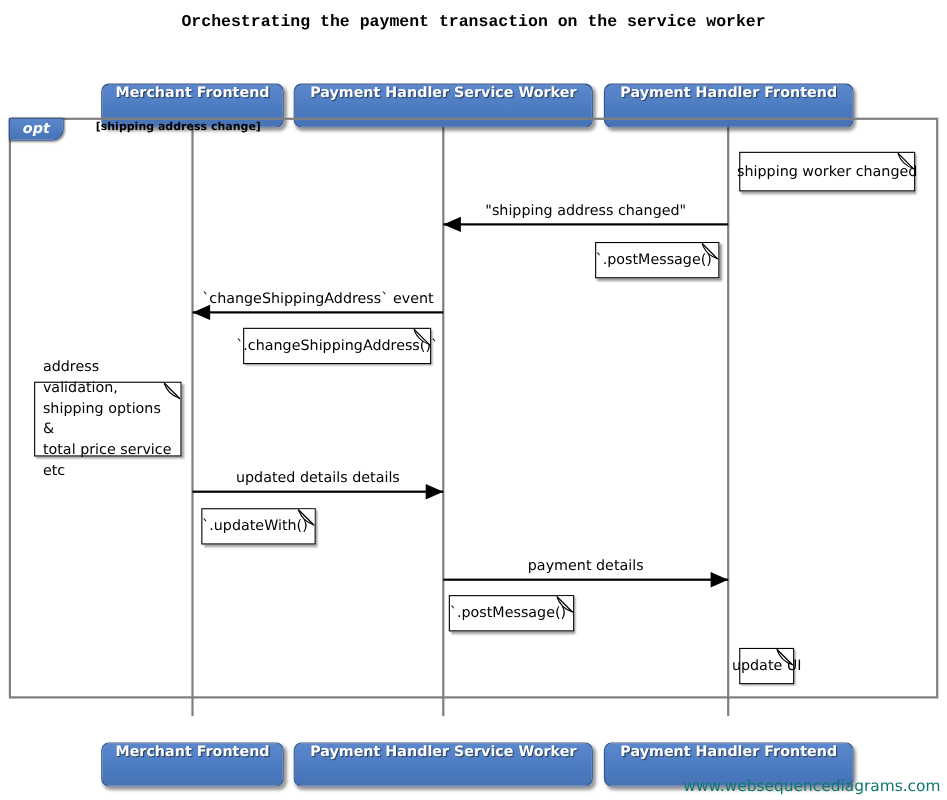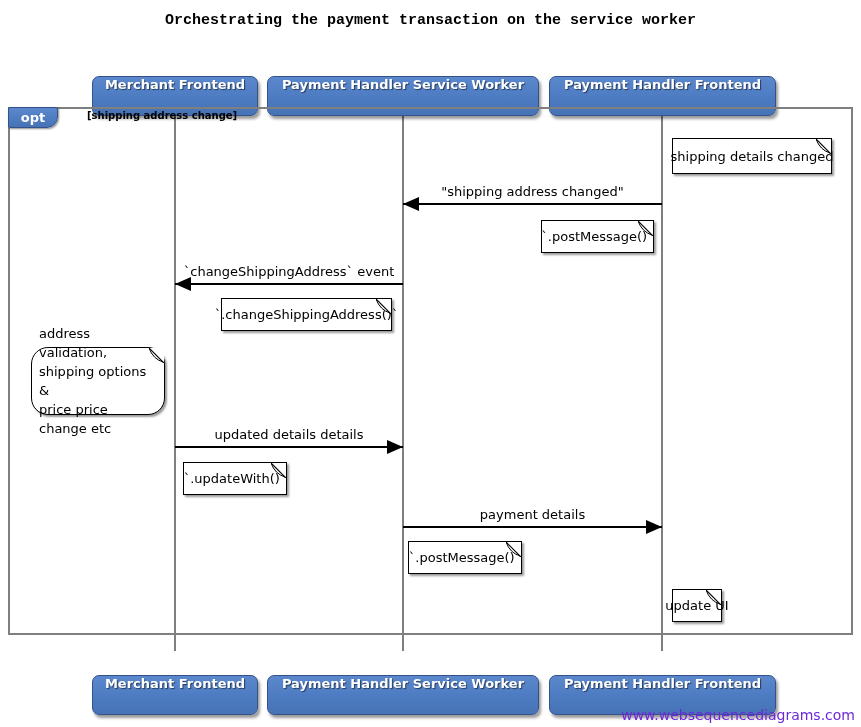--- a/index.html
+++ b/index.html
@@ -30,20 +30,21 @@
     position:absolute; left:8px; top:107px; width:845px; height:528px;
     box-sizing:border-box; border:2px solid #7f7f7f;
   }
   .frame-tab {
     position:absolute; left:-2px; top:-2px; width:50px; height:21px;
     background:linear-gradient(180deg,#5b88cd,#4673b5);
     border:1px solid #34518a; box-sizing:border-box;
     border-radius:2px 2px 11px 2px;
     color:#fff; font-weight:bold; font-size:13px; text-align:center; line-height:19px;
     box-shadow:1px 1px 2px rgba(0,0,0,0.45);
+    font-style:italic;
   }
   .frame-guard {
     position:absolute; left:77px; top:1px;
     font-weight:bold; font-size:10px; white-space:nowrap;
   }
   
   .msg { position:absolute; }
   .msg-label {
     text-align:center; font-size:13px; line-height:16px; padding-bottom:3px;
     white-space:nowrap;
@@ -57,24 +58,24 @@
   .arrow-head.point-right { right:0; border-left:16px solid #000; }
   
   .note {
     position:absolute; box-sizing:border-box;
     background:#fff; border:1px solid #000;
     box-shadow:2px 2px 2px rgba(0,0,0,0.40);
     font-size:13px; line-height:17px;
     display:flex; align-items:center; justify-content:center;
     padding:2px 7px; white-space:nowrap;
   }
-  .note.multiline { justify-content:center; line-height:19px; white-space:normal;border-radius:17px; }
+  .note.multiline { justify-content:center; line-height:19px; white-space:normal; }
   .note .fold { position:absolute; top:0; right:0; }
   .footer {
-    position:absolute; right:6px; bottom:4px; font-size:14px; color:#6d28d9;
+    position:absolute; right:6px; bottom:4px; font-size:14px; color:#0f766e;
   }
 </style>
 </head>
 <body>
 
 <div class="stage">
 
   <div class="title">Orchestrating the payment transaction on the service worker</div>
 
   <div class="lifeline" style="left:174px;"></div>
@@ -95,21 +96,21 @@
     <div class="frame-tab">opt</div>
     <div class="frame-guard">[shipping address change]</div>
   </div>
 
   <div class="note" style="left:672px; top:138px; width:160px; height:36px;">
     <svg class="fold" width="15" height="15" viewBox="0 0 15 15">
       <polygon points="0,0 15,0 15,15" fill="#ffffff"></polygon>
       <path d="M0,0 Q4,11 14,14" fill="#ffffff" stroke="#000" stroke-width="1"></path>
       <path d="M0,0 L15,15" fill="none" stroke="#000" stroke-width="1.2"></path>
     </svg>
-    <span>shipping details changed</span>
+    <span>shipping worker changed</span>
   </div>
 
   <div class="msg" style="left:403px; top:184px; width:259px;">
     <div class="msg-label">"shipping address changed"</div>
     <div class="msg-line">
       <div class="arrow-head point-left"></div>
     </div>
   </div>
 
   <div class="note" style="left:541px; top:220px; width:113px; height:33px;">
@@ -139,21 +140,21 @@
 
   <div class="note multiline" style="left:31px; top:347px; width:134px; height:68px;">
     <svg class="fold" width="15" height="15" viewBox="0 0 15 15">
       <polygon points="0,0 15,0 15,15" fill="#ffffff"></polygon>
       <path d="M0,0 Q4,11 14,14" fill="#ffffff" stroke="#000" stroke-width="1"></path>
       <path d="M0,0 L15,15" fill="none" stroke="#000" stroke-width="1.2"></path>
     </svg>
     <div>
       <div>address validation,</div>
       <div>shipping options &amp;</div>
-      <div>price price change etc</div>
+      <div>total price service etc</div>
     </div>
   </div>
 
   <div class="msg" style="left:175px; top:427px; width:228px;">
     <div class="msg-label">updated details details</div>
     <div class="msg-line">
       <div class="arrow-head point-right"></div>
     </div>
   </div>
 

